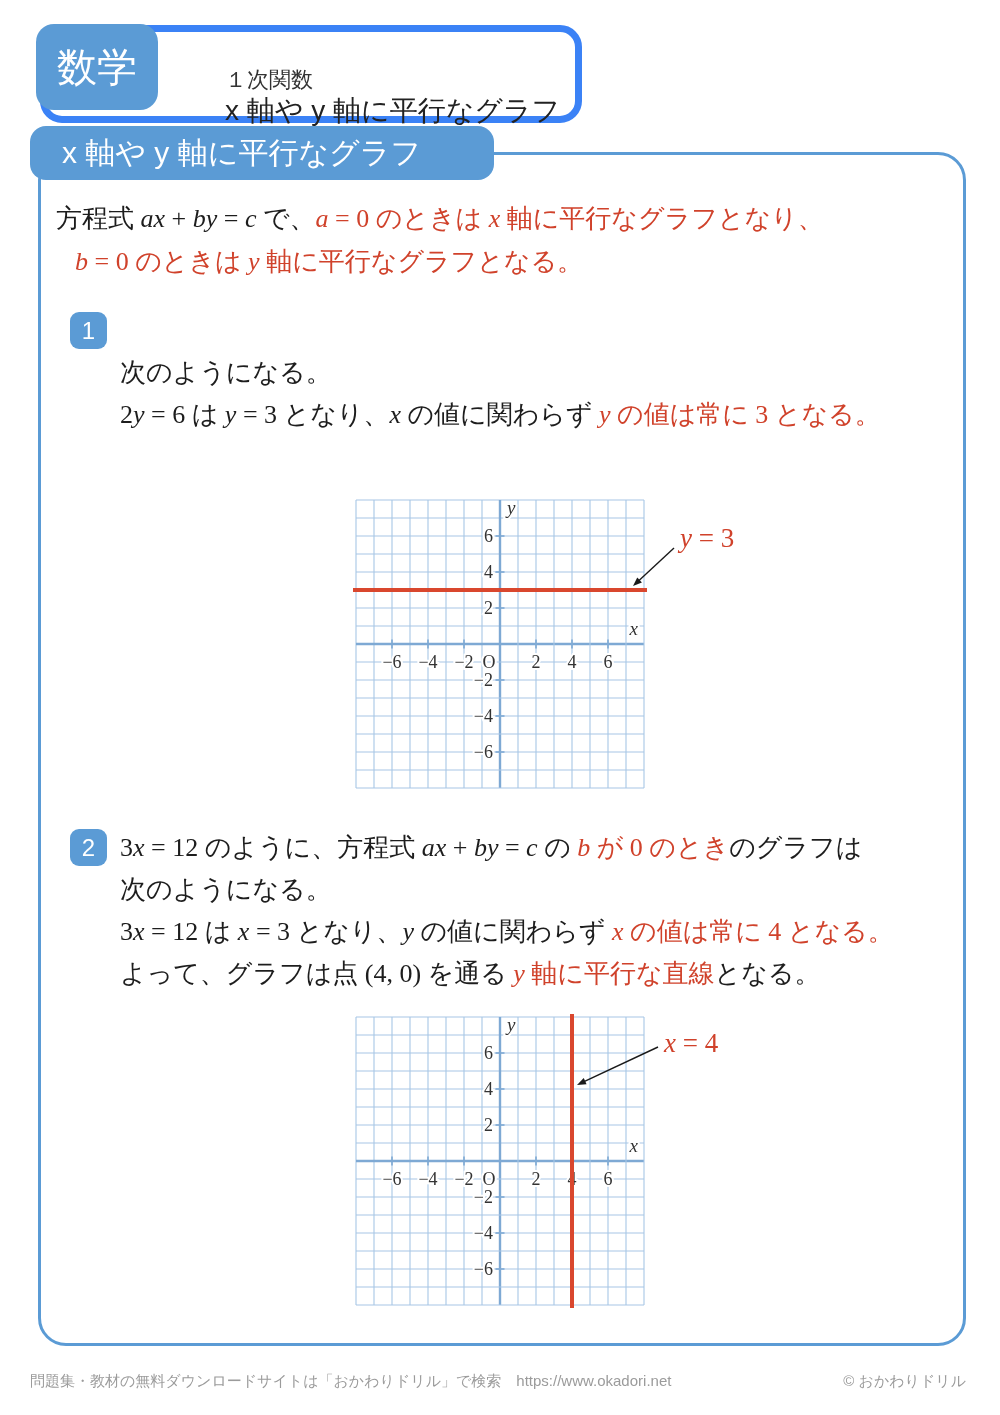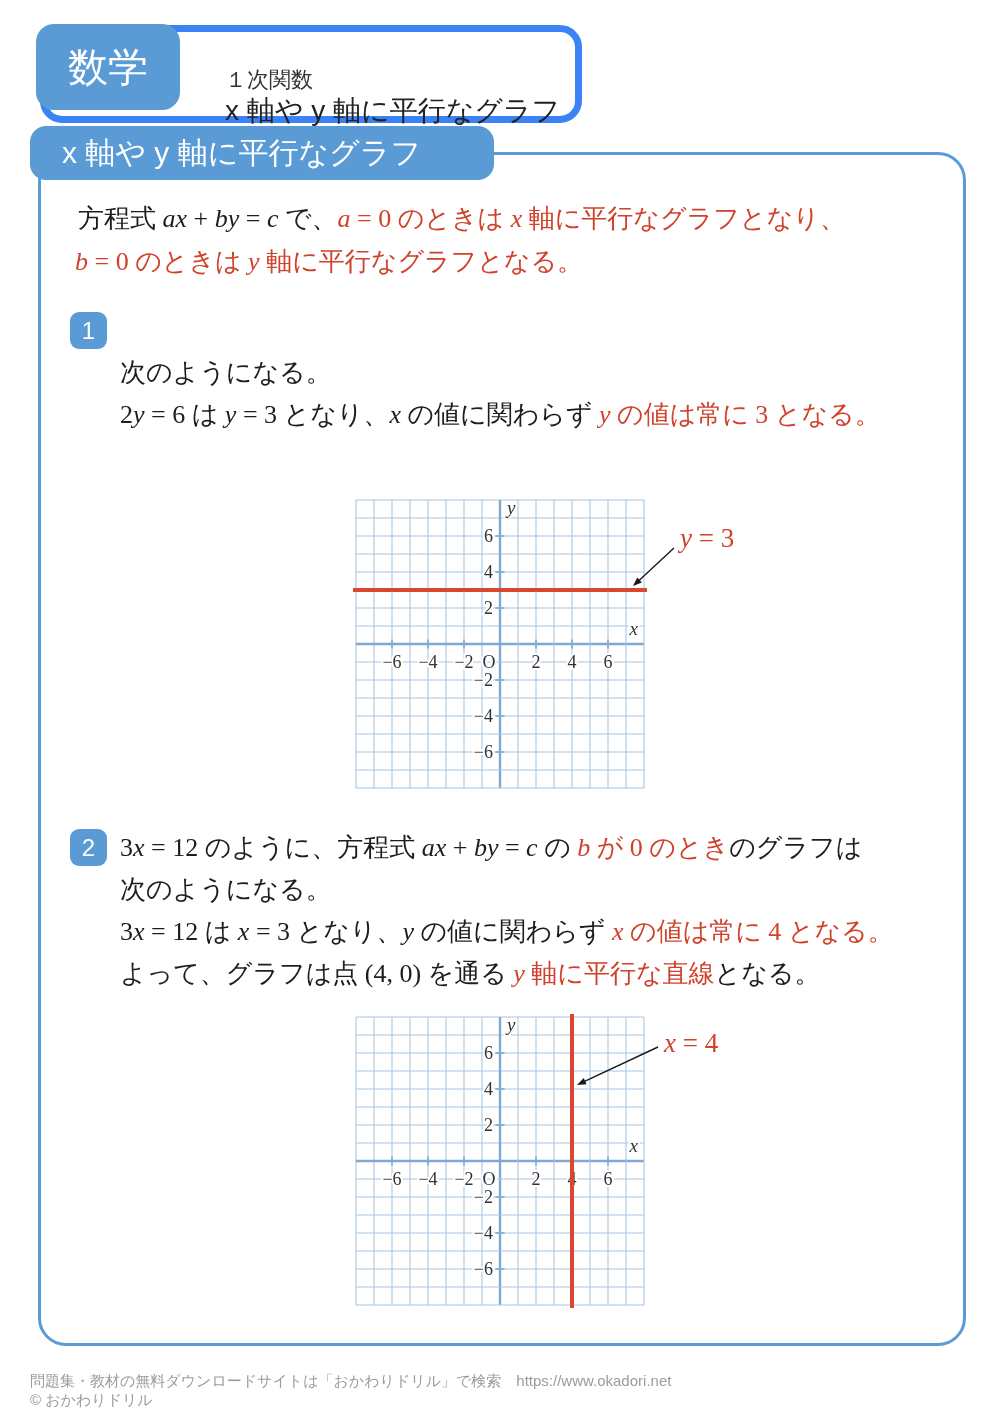--- a/index.html
+++ b/index.html
@@ -2,21 +2,21 @@
 <html><head>
 <meta charset="utf-8">
 <style>
   html,body{margin:0;padding:0;background:#fff;}
   .page{position:relative;width:1000px;height:1415px;background:#fff;overflow:hidden;
         font-family:"Liberation Serif","DejaVu Serif",serif;color:#1d1d1d;}
 
   
   .title-box{position:absolute;left:40px;top:25px;width:528px;height:84px;
              border:7px solid #3b82f6;border-radius:22px;background:#fff;}
-  .subject-badge{position:absolute;left:36px;top:24px;width:144px;height:86px;
+  .subject-badge{position:absolute;left:36px;top:24px;width:122px;height:86px;
                  background:#5B9BD5;border-radius:18px;display:flex;align-items:center;justify-content:center;
                  color:#fff;font-size:40px;font-family:"Liberation Sans","DejaVu Sans",sans-serif;}
   .unit-label{position:absolute;left:178px;top:33px;font-size:22px;color:#333;
               font-family:"Liberation Sans","DejaVu Sans",sans-serif;white-space:nowrap;}
   .ws-title{position:absolute;left:178px;top:60px;font-size:28px;color:#222;
             font-family:"Liberation Sans","DejaVu Sans",sans-serif;white-space:nowrap;}
 
   
   .banner{position:absolute;left:30px;top:126px;width:464px;height:54px;background:#5B9BD5;
           border-radius:16px;z-index:2;display:flex;align-items:center;
@@ -36,37 +36,37 @@
 
   
   .graph{position:absolute;width:430px;height:312px;z-index:3;}
   .graph svg{position:absolute;left:0;top:0;}
   .annotation{position:absolute;font-size:27px;white-space:nowrap;color:#D0422B;}
   .ann-1{left:338px;top:33px;}
   .ann-2{left:322px;top:21px;}
 
   
   .footer{position:absolute;left:30px;top:1372px;width:936px;display:flex;justify-content:space-between;
-          font-size:15px;color:#9b9b9b;font-family:"Liberation Sans","DejaVu Sans",sans-serif;z-index:3;flex-direction:column;}
+          font-size:15px;color:#9b9b9b;font-family:"Liberation Sans","DejaVu Sans",sans-serif;z-index:3;}
 </style>
 </head>
 <body>
 
 <div class="page">
 
   <div class="title-box">
     <div class="unit-label">１次関数</div>
     <div class="ws-title">x 軸や y 軸に平行なグラフ</div>
   </div>
   <div class="subject-badge">数学</div>
 
   <div class="banner">x 軸や y 軸に平行なグラフ</div>
   <div class="main-box"></div>
 
-  <div class="tline" style="left:78px;top:203px"><span>方程式 </span><span class="it">ax</span><span> + </span><span class="it">by</span><span> = </span><span class="it">c</span><span> で、</span><span class="it rd">a</span><span class="rd"> = 0 のときは </span><span class="it rd">x</span><span class="rd"> 軸に平行なグラフとなり、</span></div>
+  <div class="tline" style="left:56px;top:203px"><span>方程式 </span><span class="it">ax</span><span> + </span><span class="it">by</span><span> = </span><span class="it">c</span><span> で、</span><span class="it rd">a</span><span class="rd"> = 0 のときは </span><span class="it rd">x</span><span class="rd"> 軸に平行なグラフとなり、</span></div>
   <div class="tline" style="left:75px;top:246px"><span class="it rd">b</span><span class="rd"> = 0 のときは </span><span class="it rd">y</span><span class="rd"> 軸に平行なグラフとなる。</span></div>
 
   <div class="num-badge" style="left:70px;top:312px">1</div>
   <div class="tline" style="left:120px;top:357px"><span>次のようになる。</span></div>
   <div class="tline" style="left:120px;top:399px"><span>2</span><span class="it">y</span><span> = 6 は </span><span class="it">y</span><span> = 3 となり、</span><span class="it">x</span><span> の値に関わらず </span><span class="it rd">y</span><span class="rd"> の値は常に 3 となる。</span></div>
 
   <div class="graph" style="left:342px;top:490px">
     <svg width="430" height="312">
         <line x1="14" y1="10" x2="14" y2="298" stroke="#A7C6E6" stroke-width="1.1"></line>
         <line x1="14" y1="10" x2="302" y2="10" stroke="#A7C6E6" stroke-width="1.1"></line>

